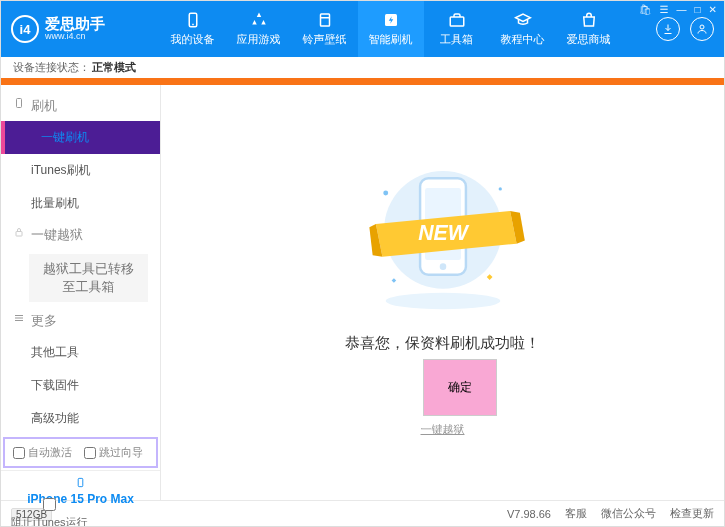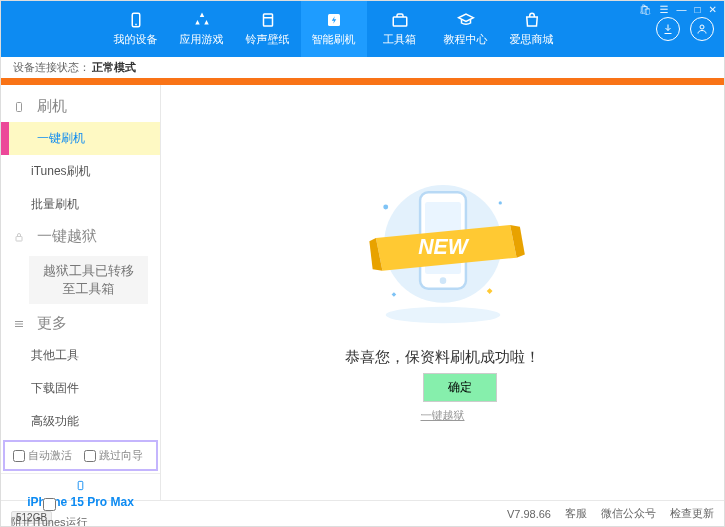--- a/index.html
+++ b/index.html
@@ -21,37 +21,37 @@
 .win-btn { cursor: pointer; opacity: 0.9; }
 .circle-btn { width: 24px; height: 24px; border: 1.5px solid #fff; border-radius: 50%; display: flex; align-items: center; justify-content: center; cursor: pointer; }
 
 
 .status-bar { height: 28px; border-bottom: 7px solid #f97316; display: flex; align-items: center; padding: 0 12px; font-size: 11px; color: #666; }
 .status-value { color: #333; font-weight: bold; margin-left: 2px; }
 
 
 .body { display: flex; height: calc(100% - 56px - 28px - 26px); }
 .sidebar { width: 160px; border-right: 1px solid #e8e8e8; padding-top: 6px; display: flex; flex-direction: column; font-size: 12px; color: #555; }
-.side-group { padding: 6px 12px; display: flex; align-items: center; gap: 12px; color: #888; font-size: 15px; }
+.side-group { padding: 6px 12px; display: flex; align-items: flex-start; gap: 6px; color: #888; font-size: 13px; }
 .side-item { padding: 8px 12px 8px 30px; cursor: pointer; font-size: 12px; color: #555; }
-.side-item.active { background: #fef9c3; color: #0d8bf2; border-left: 8px solid #ec4899; padding-left: 28px; }
+.side-item.active { background: #4c1d95; color: #0d8bf2; border-left: 4px solid #ec4899; padding-left: 36px; }
 .side-note { background: #f5f5f5; margin: 4px 12px 4px 28px; padding: 6px 8px; font-size: 13px; color: #777; line-height: 1.4; text-align:center; }
 .checkbox-row { border: 2px solid #c4b5fd; margin: 2px; padding: 6px 8px; display: flex; gap: 12px; font-size: 11px; color: #888; }
 .cb { display: flex; align-items: center; gap: 3px; }
 .cb input { width:12px; height:12px; }
 .device-block { padding: 6px 10px; border-top: 1px solid #eee; margin-top: auto; }
 .device-name { color: #0d8bf2; font-weight: bold; font-size: 12px; display:flex; align-items:center; gap:4px;flex-direction:column;}
 .device-storage { display: inline-block; background: #f0f0f0; border: 1px solid #ddd; padding: 0 4px; font-size: 10px; border-radius: 2px; margin-top: 2px; }
 .device-type { color: #aaa; font-size: 11px; margin-top: 2px; }
 
 
 .main { flex: 1; display: flex; flex-direction: column; align-items: center; justify-content: center; gap: 6px; }
 .illus { width: 180px; height: 180px; position: relative; display:flex; align-items:center; justify-content:center;}
 .congrats { font-size: 15px; color: #333; }
-.ok-btn { border: 1px solid #ccc; background: #86efac; padding: 5px 24px; cursor: pointer; font-size: 12px; margin-left: 35px; }
+.ok-btn { border: 1px solid #ccc; background: #f9a8d4; padding: 19px 24px; cursor: pointer; font-size: 12px; margin-left: 35px; }
 .log-link { color: #999; font-size: 11px; cursor: pointer; text-decoration: underline; }
 
 
 .footer { height: 26px; border-top: 1px solid #e8e8e8; display: flex; align-items: center; padding: 0 10px; font-size: 11px; color: #666; }
 .footer-left { display: flex; align-items: center; gap: 4px; flex-direction: column; }
 .footer-spacer { flex: 1; }
 .footer-right { display: flex; align-items: center; gap: 14px; }
 
 svg { display:block; }
 </style>
@@ -60,20 +60,27 @@
 
 <div class="win-controls">
   <span class="win-btn">🛍</span>
   <span class="win-btn">☰</span>
   <span class="win-btn">—</span>
   <span class="win-btn">□</span>
   <span class="win-btn">✕</span>
 </div>
 
 <div class="header">
+  <div class="logo-block">
+    <div class="logo-circle">i4</div>
+    <div class="logo-text">
+      <span class="logo-title">爱思助手</span>
+      <span class="logo-url">www.i4.cn</span>
+    </div>
+  </div>
   <div class="nav">
     <div class="nav-item">
       <span class="nav-icon">
           <svg width="18" height="18" viewBox="0 0 24 24" fill="none" stroke="#fff" stroke-width="2">
             <rect x="7" y="3" width="10" height="18" rx="2"></rect>
             <line x1="11" y1="18" x2="13" y2="18"></line>
           </svg>
         </span>
       <span>我的设备</span>
     </div>

